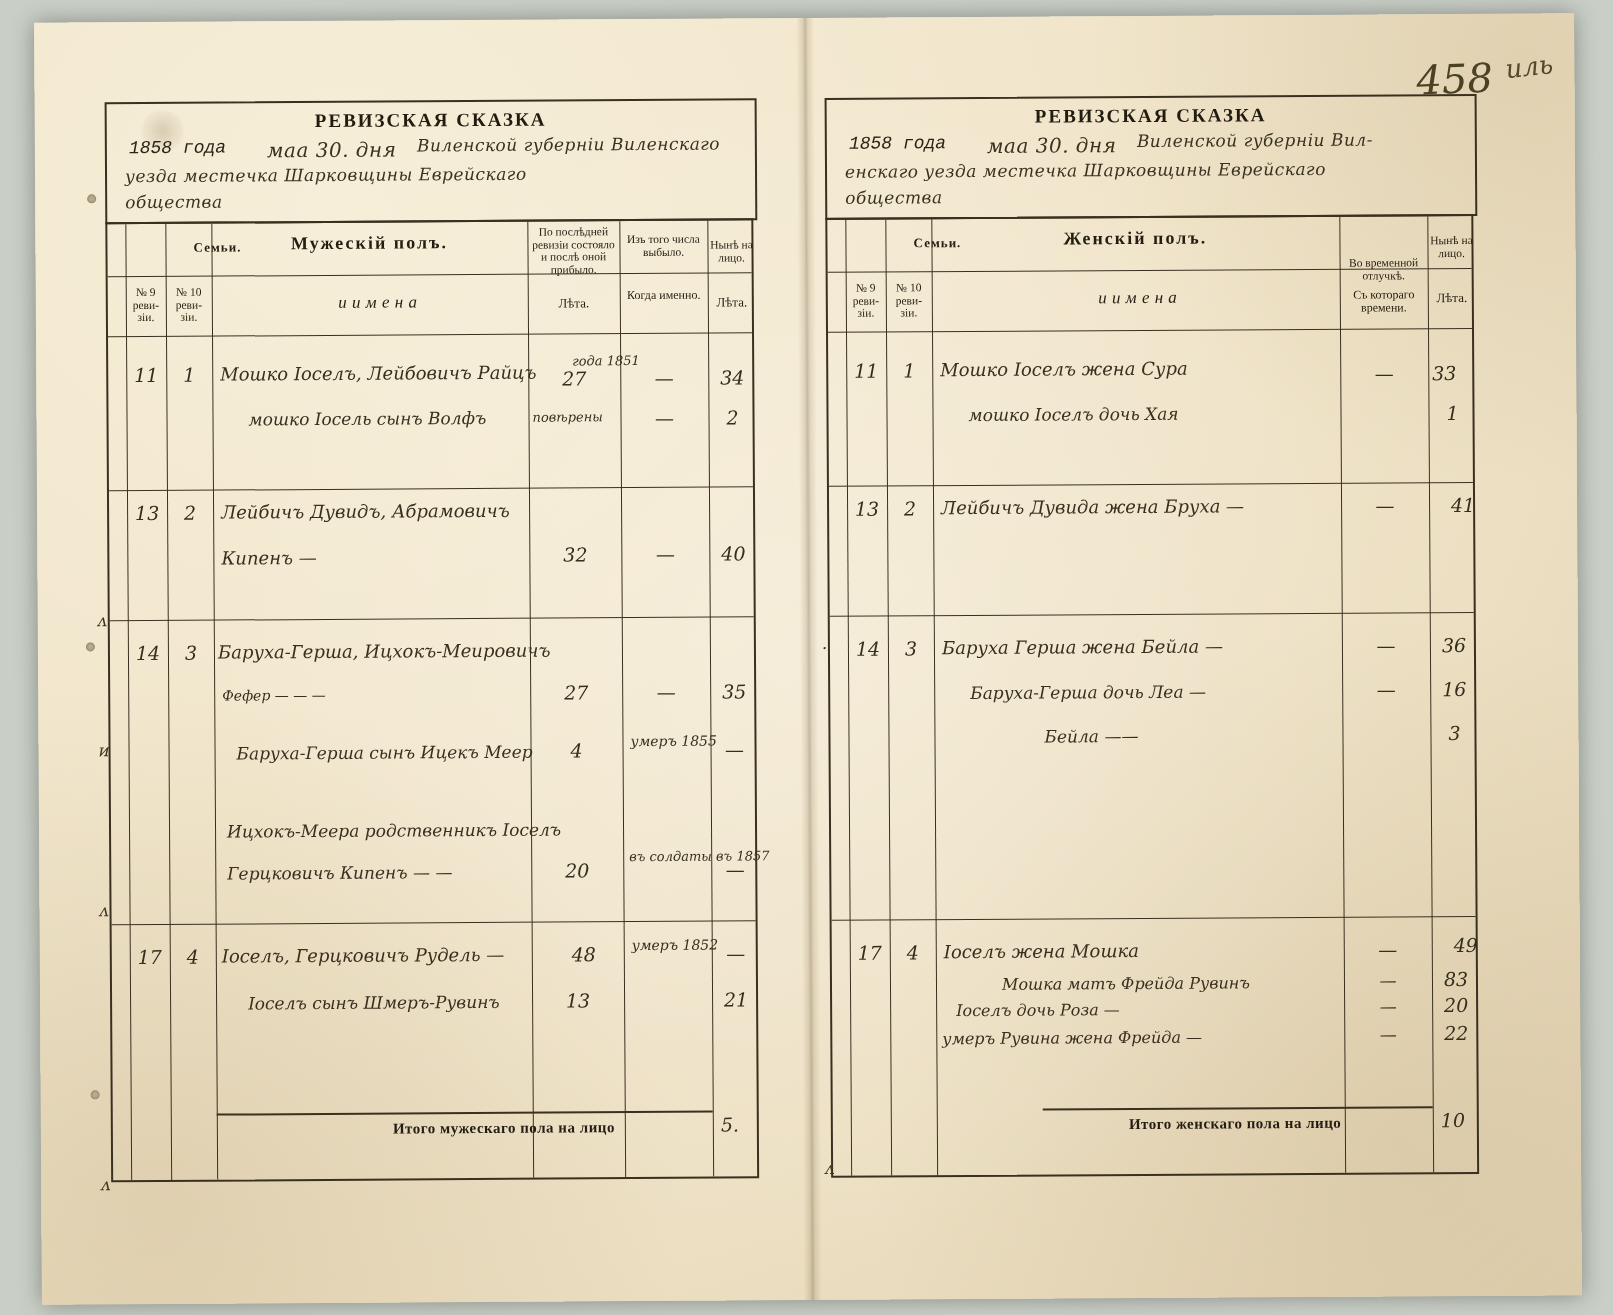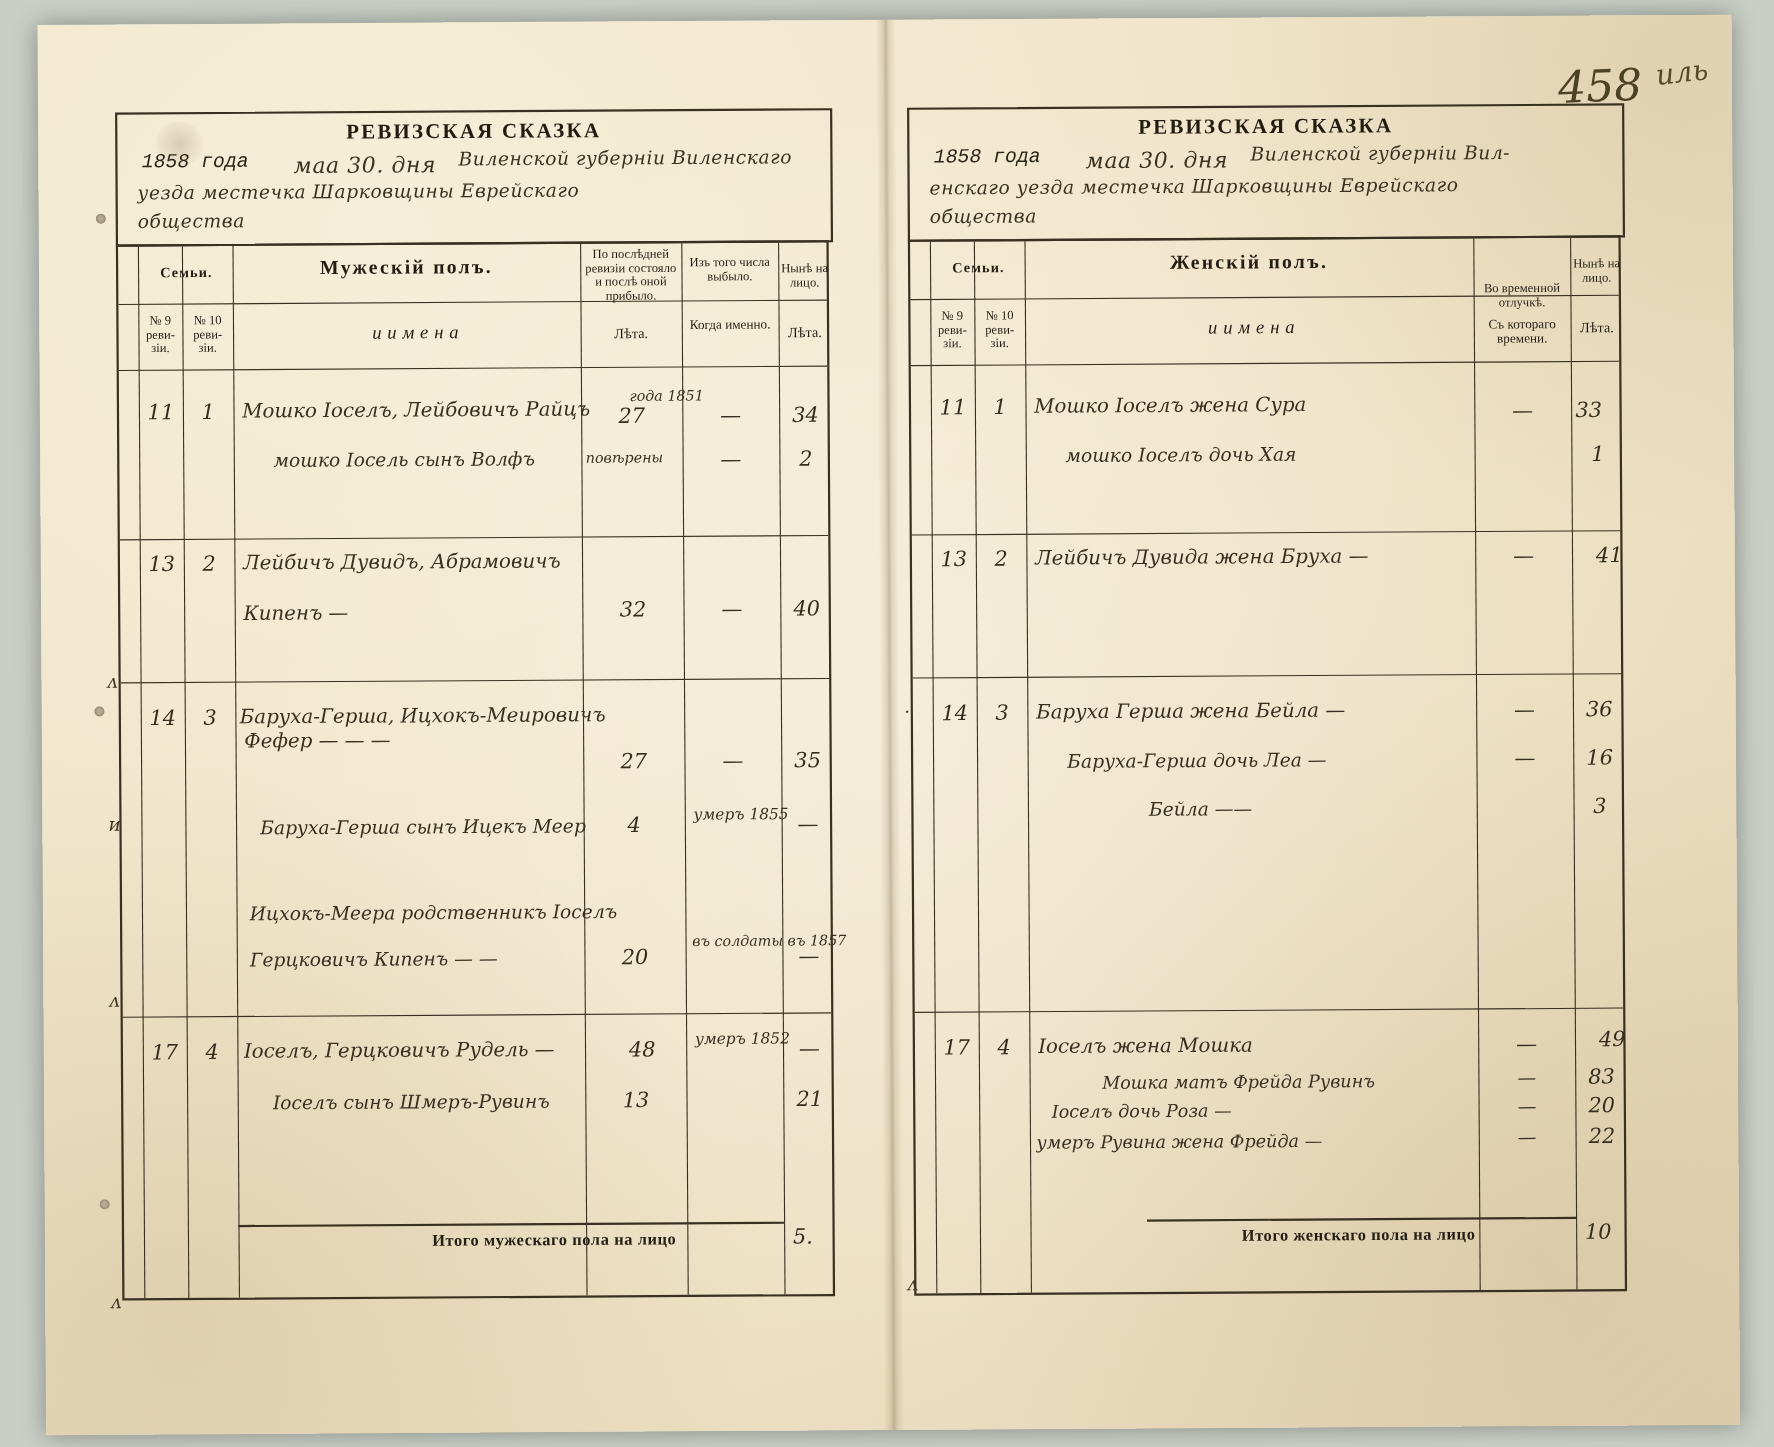--- a/index.html
+++ b/index.html
@@ -142,20 +142,21 @@
   }
   .colhead.big {
     font-size: 18px;
     font-weight: bold;
     letter-spacing: 2px;
   }
   .colhead.med {
     font-size: 13px;
     font-weight: bold;
     letter-spacing: 1px;
+    padding-left: 48px;
   }
 
   .cell-hand {
     position: absolute;
     font-family: "DejaVu Serif", serif;
     font-style: italic;
     color: #382f1f;
     white-space: nowrap;
   }
   .num {
@@ -296,21 +297,21 @@
       <div class="cell-hand" style="left:112px;top:278px;font-size:18px;">Лейбичъ Дувидъ, Абрамовичъ</div>
       <div class="cell-hand" style="left:112px;top:324px;font-size:18px;">Кипенъ —</div>
       <div class="num" style="left:422px;top:322px;width:88px;">32</div>
       <div class="num" style="left:514px;top:322px;width:84px;">—</div>
       <div class="num" style="left:602px;top:322px;width:44px;">40</div>
 
       <div class="num" style="left:20px;top:418px;width:36px;">14</div>
       <div class="num" style="left:60px;top:418px;width:42px;">3</div>
       <div class="cell-hand" style="left:108px;top:418px;font-size:18px;">Баруха-Герша, Ицхокъ-Меировичъ</div>
 
-      <div class="cell-hand" style="left:112px;top:440px;font-size:18px;">Фефер —  —  —</div>
+      <div class="cell-hand" style="left:112px;top:464px;font-size:14px;">Фефер —  —  —</div>
       <div class="num" style="left:422px;top:460px;width:88px;">27</div>
       <div class="num" style="left:514px;top:460px;width:84px;">—</div>
       <div class="num" style="left:602px;top:460px;width:44px;">35</div>
 
       <div class="cell-hand" style="left:126px;top:520px;font-size:17px;">Баруха-Герша сынъ Ицекъ Меер</div>
       <div class="num" style="left:422px;top:518px;width:88px;">4</div>
       <div class="cell-hand" style="left:520px;top:512px;font-size:14px;">умеръ 1855</div>
       <div class="num" style="left:602px;top:518px;width:44px;">—</div>
 
       <div class="cell-hand" style="left:116px;top:598px;font-size:17px;">Ицхокъ-Меера родственникъ Іоселъ</div>

